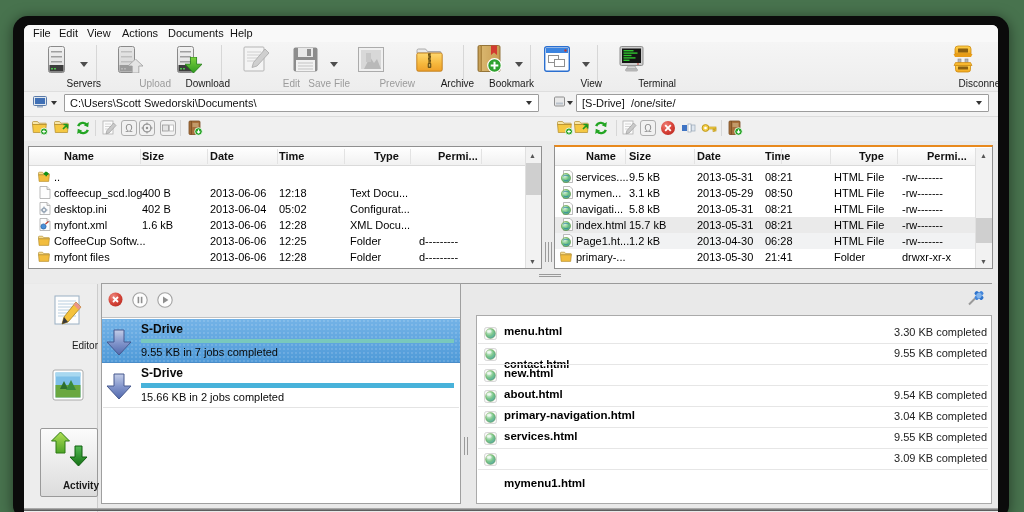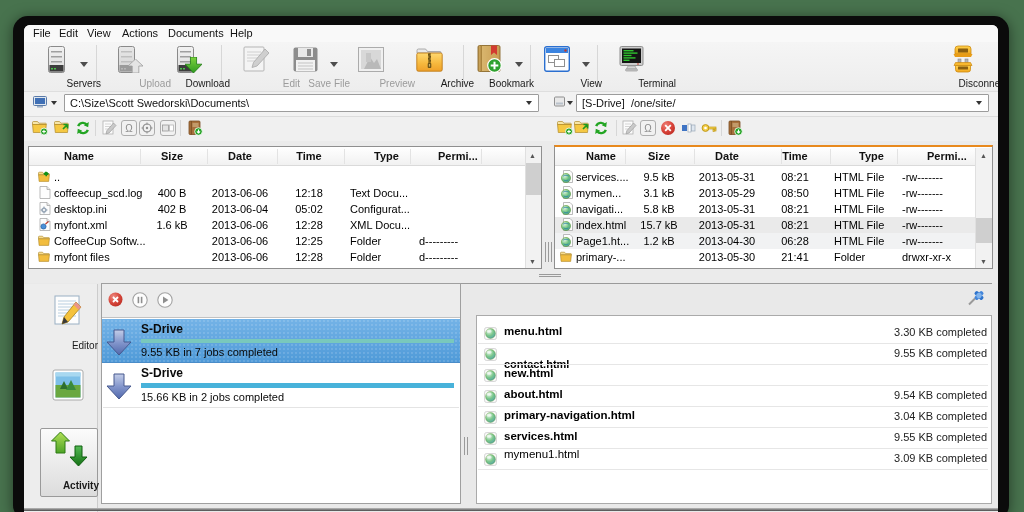--- a/index.html
+++ b/index.html
@@ -9,21 +9,21 @@
 .lbl{font-size:10px;color:#1a1a1a;text-align:right;white-space:nowrap}
 .glb{color:#9b9b9b}
 .vsep{width:1px;background:#d7d7d7}
 .dd{width:0;height:0;border-left:4px solid transparent;border-right:4px solid transparent;border-top:5px solid #4d4d4d}
 .fld{background:#fff;border:1px solid #9c9c9c;border-radius:1px}
 .ftxt{font-size:11px;color:#111;line-height:17px;white-space:nowrap}
 .cdd{width:0;height:0;border-left:3.5px solid transparent;border-right:3.5px solid transparent;border-top:4px solid #333}
 .panel{background:#fff;border:1px solid #8f8f8f}
 .hcell{position:absolute;top:3px;font-size:11px;font-weight:bold;color:#111;white-space:nowrap}
 .cell{position:absolute;font-size:11px;color:#000;line-height:16px;white-space:nowrap}
-.r{text-align:center}
+.r{text-align:left}
 .sb{position:absolute;background:#f2f2f2}
 .sbthumb{position:absolute;background:#cfcfcf}
 .arr{position:absolute;font-size:10px;color:#444;line-height:10px}
 </style></head><body>
 <div id="win">
     <div id="ct">
 <div class="abs" style="left:0;top:0;width:974px;height:17px;background:#f9f9f9"></div>
 <div class="abs" style="left:0;top:17px;width:974px;height:49px;background:linear-gradient(#f5f5f5,#ededed)"></div>
 <div class="abs" style="left:0;top:66px;width:974px;height:1px;background:#dedede"></div>
 <div class="abs" style="left:0;top:67px;width:974px;height:24px;background:#f2f2f2"></div>
@@ -224,21 +224,21 @@
 <div class="abs lbl" style="left:488px;top:53px;width:90px">View</div>
 <div class="abs lbl" style="left:562px;top:53px;width:90px">Terminal</div>
 <div class="abs lbl" style="left:894px;top:53px;width:90px">Disconnect</div>
 <svg class="abs" style="left:9px;top:71px" width="14" height="12" viewBox="0 0 14 12">
         <rect x="0.5" y="0.5" width="13" height="9" rx="1" fill="#dfe7ef" stroke="#5a7aa8"></rect>
         <rect x="2" y="2" width="10" height="6" fill="#3f6fb5"></rect>
         <rect x="4" y="10" width="6" height="1.6" fill="#9eb0c6"></rect>
       </svg>
       <div class="abs cdd" style="left:27px;top:76px"></div>
       <div class="abs fld" style="left:40px;top:69px;width:475px;height:18px"></div>
-      <div class="abs ftxt" style="left:46px;top:70px">C:\Size\Scott Swedorski\Documents\</div>
+      <div class="abs ftxt" style="left:46px;top:70px">C:\Users\Scott Swedorski\Documents\</div>
       <div class="abs cdd" style="left:502px;top:76px"></div>
       <svg class="abs" style="left:530px;top:71px" width="11" height="12" viewBox="0 0 11 12">
         <rect x="0.5" y="1" width="10" height="9" rx="1" fill="#e8e8e8" stroke="#8f8f8f"></rect>
         <rect x="2" y="6.5" width="7" height="2" fill="#b9c2cc"></rect>
       </svg>
       <div class="abs cdd" style="left:543px;top:76px"></div>
       <div class="abs fld" style="left:552px;top:69px;width:413px;height:18px"></div>
       <div class="abs ftxt" style="left:558px;top:70px">[S-Drive]&nbsp; /one/site/</div>
       <div class="abs cdd" style="left:952px;top:76px"></div>
       <svg class="abs" style="left:8px;top:95px" width="16" height="16" viewBox="0 0 16 16">
@@ -763,17 +763,17 @@
           <radialGradient id="cg6" cx="0.35" cy="0.28" r="0.95">
             <stop offset="0" stop-color="#e8f6ea"></stop>
             <stop offset="0.45" stop-color="#7cc88c"></stop>
             <stop offset="1" stop-color="#3f94b4"></stop>
           </radialGradient>
         </defs>
         <rect x="0.5" y="0.5" width="12" height="12" rx="2" fill="#f6f6f6" stroke="#c8c8c8" stroke-width="0.7"></rect>
         <circle cx="6.5" cy="6.5" r="4.9" fill="url(#cg6)" stroke="#55911f" stroke-width="0.4"></circle>
         <ellipse cx="5" cy="4.2" rx="2.6" ry="1.6" fill="rgba(255,255,255,0.55)"></ellipse>
       </svg>
-      <div class="abs" style="left:480px;top:423px;font-size:11.5px;font-weight:normal;color:#000">mymenu1.html</div>
+      <div class="abs" style="left:480px;top:452px;font-size:11.5px;font-weight:bold;color:#000">mymenu1.html</div>
       <div class="abs r" style="left:763px;top:427px;width:200px;font-size:11px;color:#222;text-align:right">3.09 KB completed</div>
       <div class="abs" style="left:454px;top:444px;width:510px;height:1px;background:#e6e6e6"></div>
       <div class="abs" style="left:0;top:483px;width:974px;height:3px;background:linear-gradient(#bdbdbd,#4a4a4a)"></div>
     </div>
   </div>
 </body></html>

